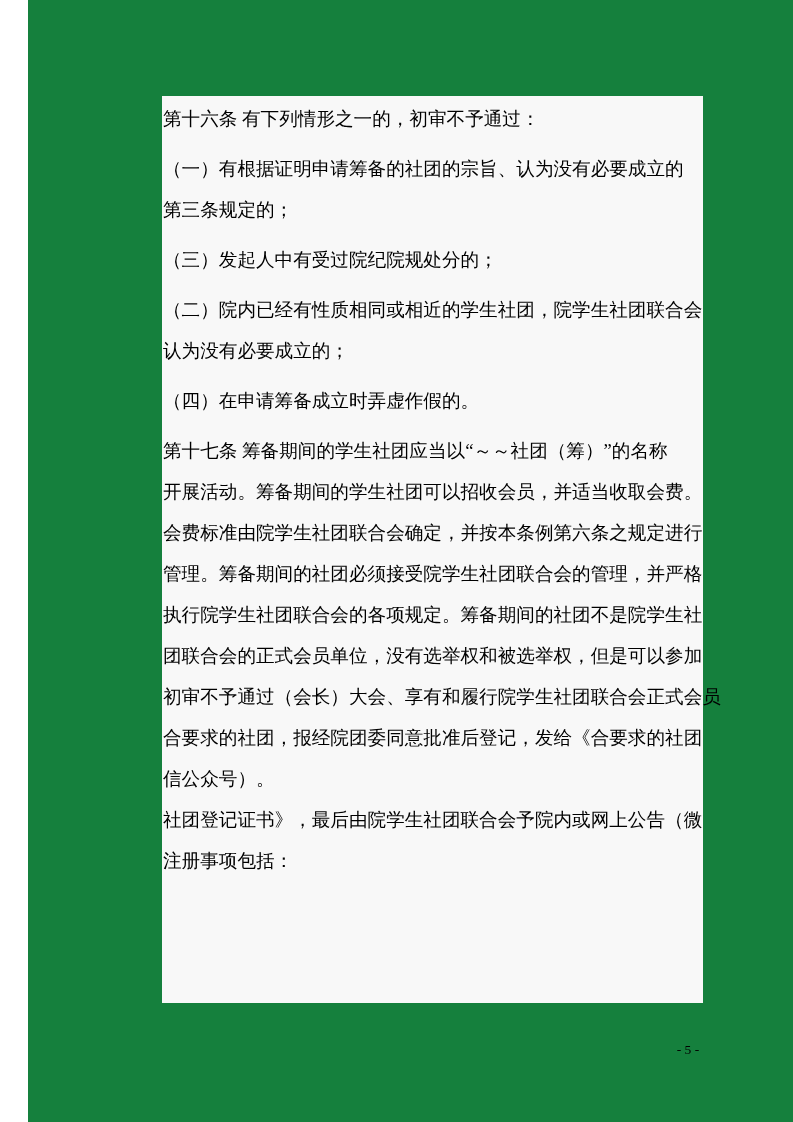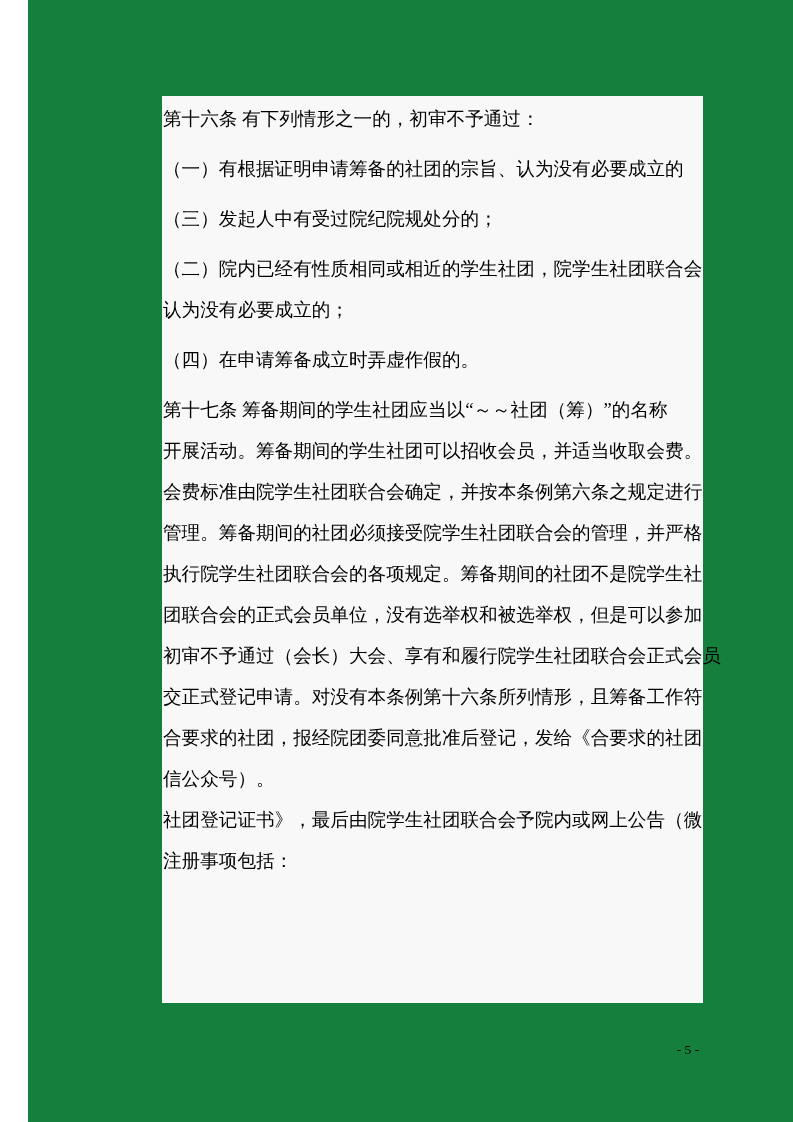--- a/index.html
+++ b/index.html
@@ -55,20 +55,21 @@
 </head>
 <body>
 
 <div class="page">
   <div class="content-block">
       <div class="paragraph spaced">
         <div class="line">第十六条 有下列情形之一的，初审不予通过：</div>
       </div>
       <div class="paragraph spaced">
         <div class="line">（一）有根据证明申请筹备的社团的宗旨、认为没有必要成立的</div>
+        <div class="line">第三条规定的；</div>
       </div>
       <div class="paragraph spaced">
         <div class="line">（三）发起人中有受过院纪院规处分的；</div>
       </div>
       <div class="paragraph spaced">
         <div class="line">（二）院内已经有性质相同或相近的学生社团，院学生社团联合会</div>
         <div class="line">认为没有必要成立的；</div>
       </div>
       <div class="paragraph spaced">
         <div class="line">（四）在申请筹备成立时弄虚作假的。</div>
@@ -76,21 +77,20 @@
       <div class="paragraph">
         <div class="line">第十七条 筹备期间的学生社团应当以“～～社团（筹）”的名称</div>
         <div class="line">开展活动。筹备期间的学生社团可以招收会员，并适当收取会费。</div>
         <div class="line">会费标准由院学生社团联合会确定，并按本条例第六条之规定进行</div>
         <div class="line">管理。筹备期间的社团必须接受院学生社团联合会的管理，并严格</div>
         <div class="line">执行院学生社团联合会的各项规定。筹备期间的社团不是院学生社</div>
         <div class="line">团联合会的正式会员单位，没有选举权和被选举权，但是可以参加</div>
         <div class="line">初审不予通过（会长）大会、享有和履行院学生社团联合会正式会员</div>
       </div>
       <div class="paragraph">
-        <div class="line">交正式登记申请。对没有本条例第十六条所列情形，且筹备工作符</div>
         <div class="line">合要求的社团，报经院团委同意批准后登记，发给《合要求的社团</div>
         <div class="line">信公众号）。</div>
         <div class="line">社团登记证书》，最后由院学生社团联合会予院内或网上公告（微</div>
       </div>
       <div class="paragraph">
         <div class="line">注册事项包括：</div>
       </div>
     </div>
   <div class="page-number">- 5 -</div>
 </div>

